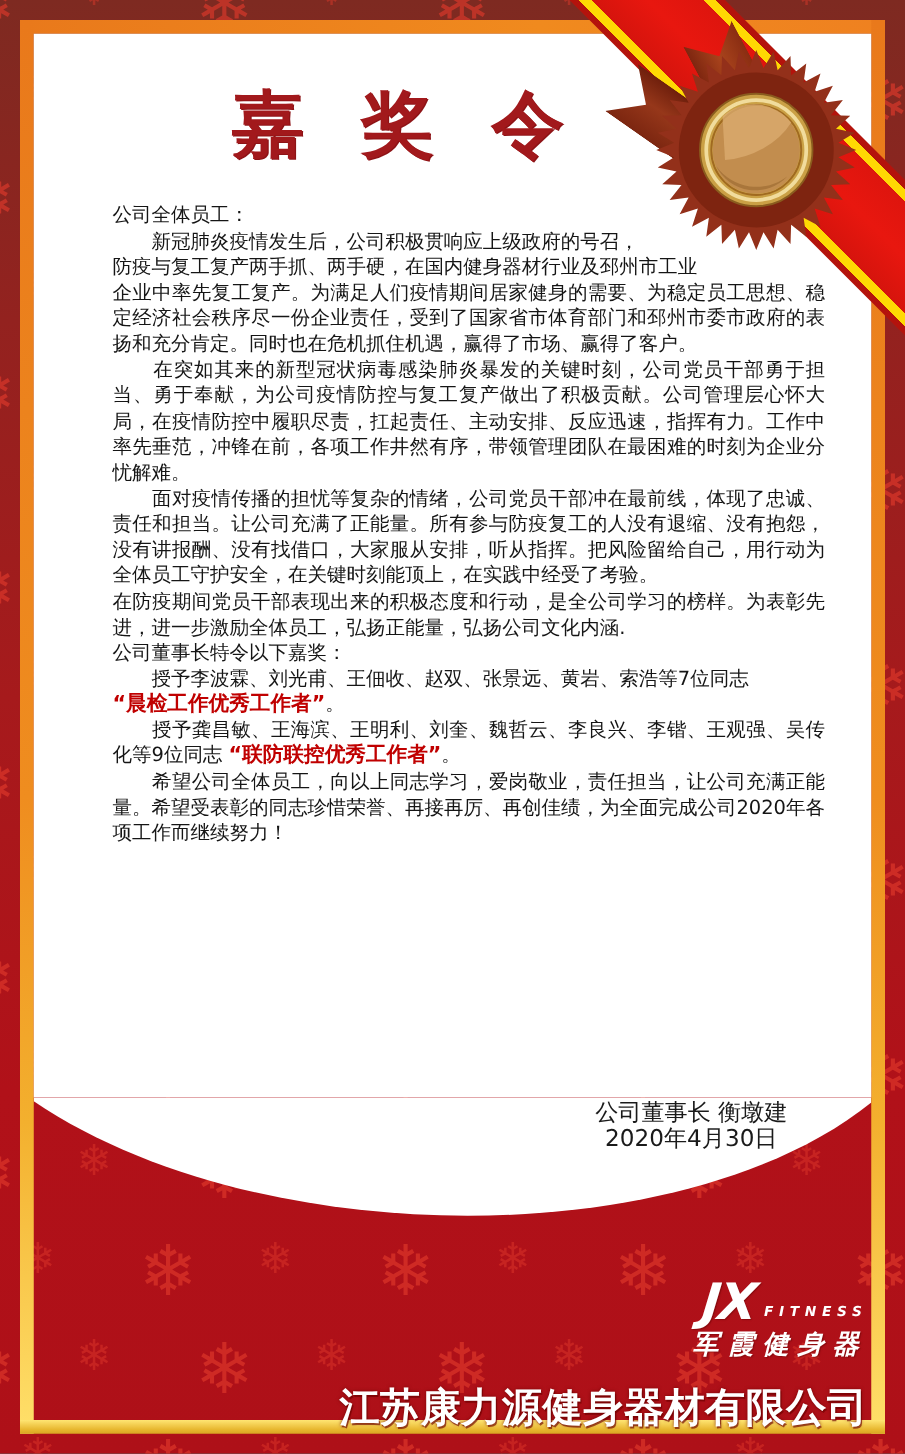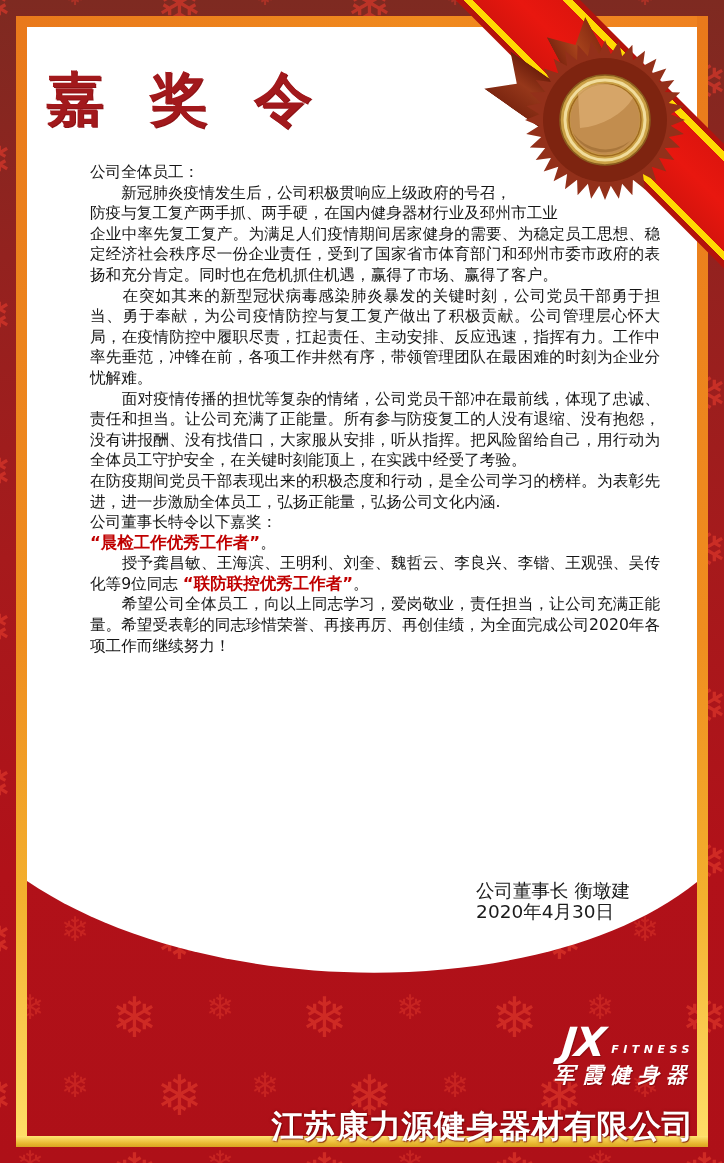--- a/index.html
+++ b/index.html
@@ -18,35 +18,35 @@
   .frame-top    { left:16px; top:16px;    width:692px; height:11px; background:linear-gradient(90deg,#e9791b,#f08a1e 60%,#ef8120); }
   .frame-left   { left:16px; top:16px;    width:11px;  height:1131px; background:linear-gradient(180deg,#e9791b 0%,#ef8d1f 55%,#f3b02e 78%,#ffe06a 100%); }
   .frame-right  { right:16px; top:16px;   width:11px;  height:1131px; background:linear-gradient(180deg,#e9791b 0%,#ef8d1f 55%,#f3b02e 78%,#ffe06a 100%); }
   .frame-bottom { left:16px; bottom:16px; width:692px; height:11px; background:linear-gradient(180deg,#ffe573,#e7b62e 70%,#d9a422); }
   
   #white-panel { position:absolute; left:27px; top:27px; width:670px; height:851px; background:#fff; z-index:2; }
   #white-curve { position:absolute; left:27px; top:878px; width:670px; height:100px; z-index:2; display:block; }
   
   #doc-title {
     position:absolute; left:0; top:62px; width:636px; z-index:3;
-    color:#a2191c; font-family:"DejaVu Serif","Liberation Serif",serif;
+    text-align:center; color:#a2191c; font-family:"DejaVu Serif","Liberation Serif",serif;
     font-weight:bold; font-size:58px; letter-spacing:46px; text-indent:46px; line-height:1.3;
     text-shadow:1px 1px 0 #8d1316;
   }
   
   #doc-text {
     position:absolute; left:90px; top:162px; width:570px; z-index:3;
     color:#151515; font-size:15.6px; line-height:20.6px; text-align:justify;
   }
   #salutation { white-space:pre-wrap; }
   .para { margin:0; white-space:pre-wrap; }
   .run-normal { color:#151515; }
   .run-award  { color:#c00000; font-weight:bold; font-size:16.5px; }
   
-  #signature { position:absolute; right:94px; top:880px; z-index:5; text-align:left; color:#1a1a1a; }
+  #signature { position:absolute; right:94px; top:880px; z-index:5; text-align:center; color:#1a1a1a; }
   #signature .sig-line { font-size:18.5px; line-height:21px; }
   
   #ribbon {
     position:absolute; left:500px; top:-80px; width:520px; height:88px; z-index:5;
     transform-origin:0 0; transform:rotate(45deg);
     background:linear-gradient(180deg,#b4130c 0%,#b4130c 6%,#ffd903 6%,#ffd903 14%,#de150e 14%,#e8170f 50%,#d6140d 86%,#ffd903 86%,#ffd903 94%,#b4130c 94%,#b4130c 100%);
   }
   
   .tail { position:absolute; z-index:6; transform-origin:100% 50%; }
   #tail-a { left:470px; top:133px; width:150px; height:46px; transform:rotate(35deg);
@@ -219,21 +219,22 @@
   <div id="doc-text">
     <div id="salutation">公司全体员工：</div>
     <div id="body-paras">
         <p class="para"><span class="run-normal">　　新冠肺炎疫情发生后，公司积极贯响应上级政府的号召，
 防疫与复工复产两手抓、两手硬，在国内健身器材行业及邳州市工业
 企业中率先复工复产。为满足人们疫情期间居家健身的需要、为稳定员工思想、稳定经济社会秩序尽一份企业责任，受到了国家省市体育部门和邳州市委市政府的表扬和充分肯定。同时也在危机抓住机遇，赢得了市场、赢得了客户。</span></p>
         <p class="para"><span class="run-normal">　　在突如其来的新型冠状病毒感染肺炎暴发的关键时刻，公司党员干部勇于担当、勇于奉献，为公司疫情防控与复工复产做出了积极贡献。公司管理层心怀大局，在疫情防控中履职尽责，扛起责任、主动安排、反应迅速，指挥有力。工作中率先垂范，冲锋在前，各项工作井然有序，带领管理团队在最困难的时刻为企业分忧解难。</span></p>
         <p class="para"><span class="run-normal">　　面对疫情传播的担忧等复杂的情绪，公司党员干部冲在最前线，体现了忠诚、责任和担当。让公司充满了正能量。所有参与防疫复工的人没有退缩、没有抱怨，没有讲报酬、没有找借口，大家服从安排，听从指挥。把风险留给自己，用行动为全体员工守护安全，在关键时刻能顶上，在实践中经受了考验。
 在防疫期间党员干部表现出来的积极态度和行动，是全公司学习的榜样。为表彰先进，进一步激励全体员工，弘扬正能量，弘扬公司文化内涵.
 公司董事长特令以下嘉奖：</span></p>
-        <p class="para"><span class="run-award">“晨检工作优秀工作者”</span><span class="run-normal">。</span></p>
+        <p class="para"><span class="run-normal">　　授予李波霖、刘光甫、王佃收、赵双、张景远、黄岩、索浩等7位同志
+</span><span class="run-award">“晨检工作优秀工作者”</span><span class="run-normal">。</span></p>
         <p class="para"><span class="run-normal">　　授予龚昌敏、王海滨、王明利、刘奎、魏哲云、李良兴、李锴、王观强、吴传化等9位同志 </span><span class="run-award">“联防联控优秀工作者”</span><span class="run-normal">。</span></p>
         <p class="para"><span class="run-normal">　　希望公司全体员工，向以上同志学习，爱岗敬业，责任担当，让公司充满正能量。希望受表彰的同志珍惜荣誉、再接再厉、再创佳绩，为全面完成公司2020年各项工作而继续努力！</span></p>
       </div>
   </div>
 
   <div id="signature">
     <div class="sig-line">公司董事长 衡墩建</div>
     <div class="sig-line">2020年4月30日</div>
   </div>
 

